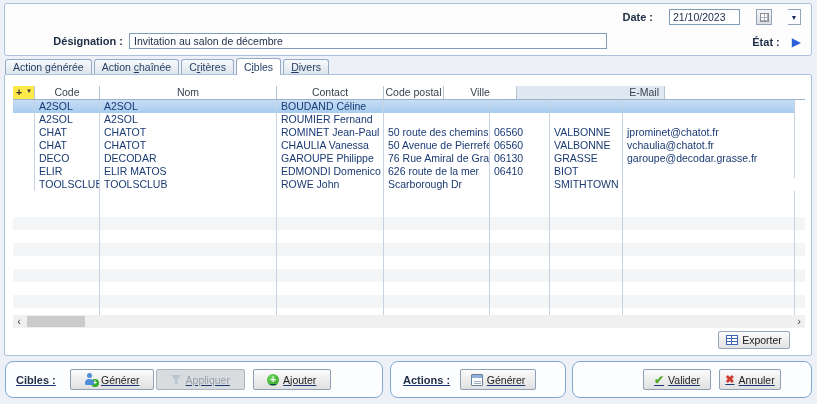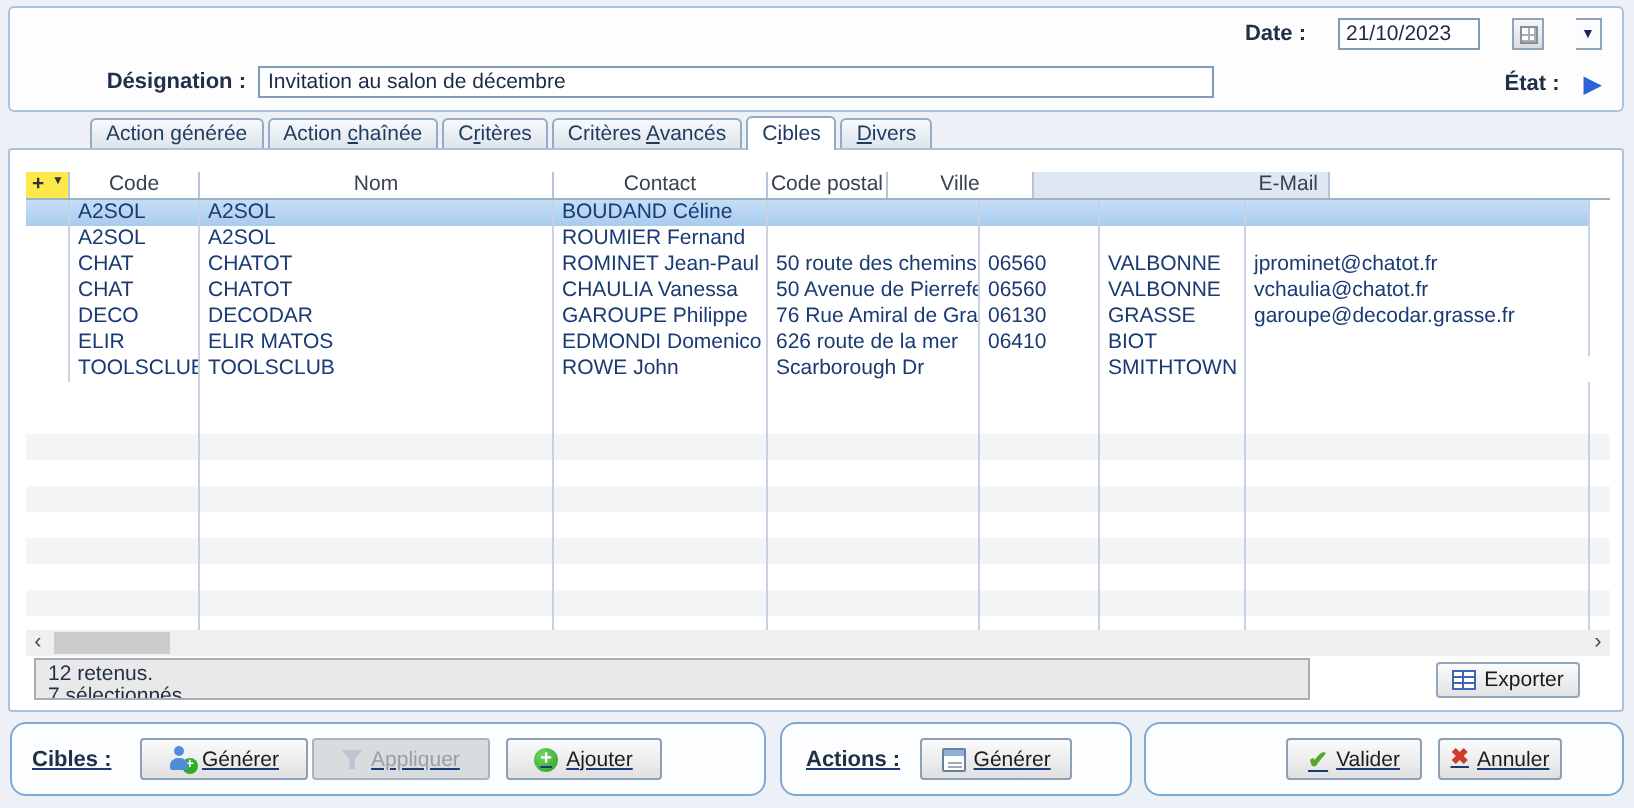--- a/index.html
+++ b/index.html
@@ -27,21 +27,21 @@
   .ic-grid::before { content:""; position:absolute; left:0; right:0; top:3px; height:1px; background:#aab0b8; box-shadow:0 3px 0 #aab0b8; }
   .ic-grid::after  { content:""; position:absolute; top:0; bottom:0; left:3px; width:1px; background:#aab0b8; box-shadow:3px 0 0 #aab0b8; }
   .drop { width:13px; height:16px; border:1px solid #8ea4ba; border-left:none; background:#fbfcfd; color:#16295c; font-size:7px; display:flex; align-items:center; justify-content:center; }
   .desig-row { position:absolute; top:29px; left:0; display:flex; align-items:center; }
   .desig-row .lbl { width:118px; text-align:right; margin-right:6px; }
   .desig-input { width:478px; height:16px; border:1px solid #7f9db9; font:10.5px "Liberation Sans",sans-serif; color:#1a2a45; padding:0 4px; }
   .etat-row { position:absolute; top:32px; right:10px; display:flex; align-items:center; gap:12px; }
   .ic-state { color:#2b62d9; font-size:12px; line-height:12px; }
 
   
-  .tabbar { position:absolute; left:5px; top:59px; display:flex; gap:2px; z-index:3;margin-left:40px; }
+  .tabbar { position:absolute; left:5px; top:59px; display:flex; gap:2px; z-index:3; }
   .tab {
     height:15px; padding:1px 7px 0; font-size:10.5px; color:#1f3a5f;
     background:linear-gradient(#f8fafc,#dde4ec);
     border:1px solid #93abc4; border-bottom:none; border-radius:3px 3px 0 0;
     white-space:nowrap; cursor:default;
   }
   .tab.selected { background:#fff; height:17px; margin-top:-1px; padding-top:2px; position:relative; z-index:4; }
 
   
   .panel-main {
@@ -145,21 +145,20 @@
   <div class="etat-row">
     <span class="lbl">État :</span>
     <span class="ic-state">▶</span>
   </div>
 </div>
 
 <div class="tabbar" id="tabbar">
     <div class="tab"><span>Action </span><u>g</u><span>énérée</span></div>
     <div class="tab"><span>Action </span><u>c</u><span>haînée</span></div>
     <div class="tab"><span>C</span><u>r</u><span>itères</span></div>
-    <div class="tab"><span>Critères </span><u>A</u><span>vancés</span></div>
     <div class="tab selected"><span>C</span><u>i</u><span>bles</span></div>
     <div class="tab"><span></span><u>D</u><span>ivers</span></div>
   </div>
 
 <div class="panel-main">
 
   <div class="grid" id="grid">
       <div class="thead">
         <div class="th c-icon" style="width: 22px;">+<span class="mini-arrow">▼</span></div>
         <div class="th" style="width: 65px;">Code</div>
@@ -358,24 +357,20 @@
         <div class="td td-fill"></div>
       </div>
     </div>
 
   <div class="hscroll">
     <span class="hs-arrow hs-left">‹</span>
     <span class="hs-thumb"></span>
     <span class="hs-arrow hs-right">›</span>
   </div>
 
-  <div class="status">
-    <div>12 retenus.</div>
-    <div>7 sélectionnés</div>
-  </div>
 
   <div class="export-btn">
     <span class="ic-export"></span>
     <span>Exporter</span>
   </div>
 </div>
 
 <div class="gb gb-cibles">
   <span class="lbl">Cibles :</span>
   <button class="btn b-generer">

